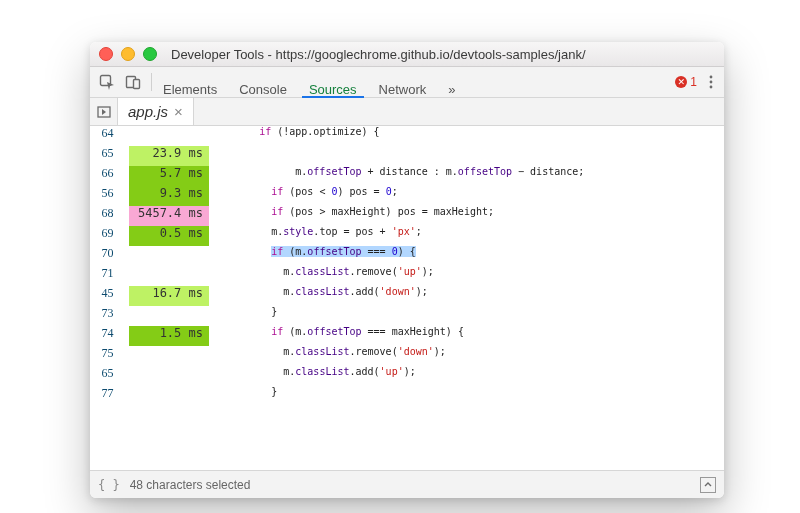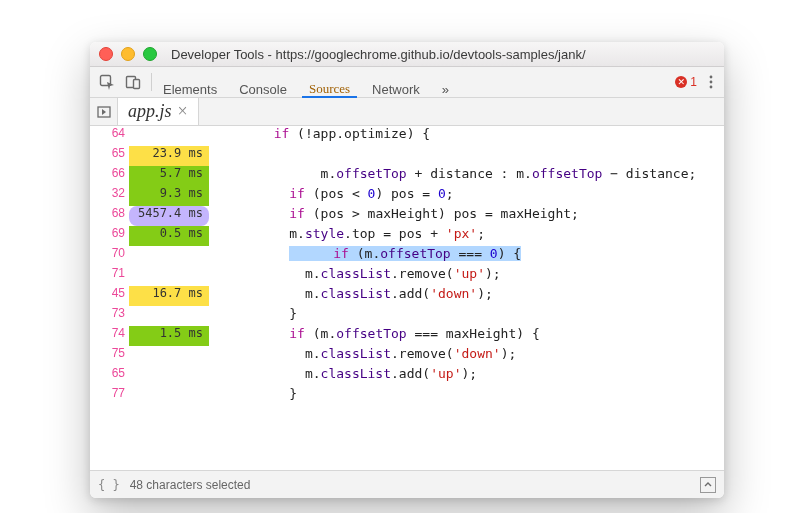--- a/index.html
+++ b/index.html
@@ -55,21 +55,21 @@
   }
   .tabbar .ti {
     padding: 0 11px;
     height:100%;
     display:flex;
     align-items:flex-end;
     color:#555;
     position:relative;
     cursor:default;
   }
-  .tabbar .ti.active { color:#a16207;font-family:Liberation Serif, serif; }
+  .tabbar .ti.active { color:#15803d; }
   .tabbar .ti.active::after{
     content:"";
     position:absolute;
     left:4px; right:4px; bottom:-1px;
     height:2px;
     background:#1a73e8;
   }
   .tabbar .spacer{flex:1;}
   .ic { display:inline-flex; align-items:center; justify-content:center;}
   .ic svg{display:block;}
@@ -87,72 +87,71 @@
   .filebar .sidebtn{
     width:27px; display:flex; align-items:center; justify-content:center;
     border-right:1px solid #d6d6d6;
   }
   .filetab{
     display:flex; align-items:center;
     background:#fff;
     border-right:1px solid #d6d6d6;
     padding:0 10px;
     gap:6px;
-    font-size:18px;
+    font-size:15px;
     font-style: italic;
     color:#333;
-    font-family:Liberation Serif, serif;
   }
   .filetab .x{color:#888;font-style:normal;}
 
   
   .codewrap{
     flex:1;
     overflow:hidden;
     display:flex;
     background:#fff;
   }
   .row{
     display:flex;
     height:20px;
   }
   .ln{
     width:35px;
-    text-align:right;
-    color:#ec4899;
-    font-family: Liberation Sans, sans-serif;
+    text-align:center;
+    color:#0c4a6e;
+    font-family: Liberation Serif, serif;
     font-size:12px;
     padding-right:4px;
     background:#fff;
     user-select:none;
   }
   .timing{
     width:74px;
     text-align:right;
     font-family: Menlo, Consolas, monospace;
     font-size:12px;
     padding-right:6px;
     color:#333;
     position:relative;
   }
   .timing.t0{ background:#84cc16;}
-  .timing.t1{ background:#fde047;}
-  .timing.t3{ background:#c4b5fd;border-radius:8px;}
+  .timing.t1{ background:#bef264;}
+  .timing.t3{ background:#f9a8d4;}
   .code{
     flex:1;
     font-family: Menlo, Consolas, monospace;
-    font-size:13px;
+    font-size:10px;
     padding-left:2px;
     color:#222;
   }
   .code .kw{color:#aa0d91;}
   .code .num{color:#1c00cf;}
   .code .str{color:#c41a16;}
   .code .prop{color:#450084;}
-  .sel{ background:#b2d7ff;padding-left:44px; }
+  .sel{ background:#b2d7ff; }
 
   
   .statusbar{
     height:27px;
     border-top:1px solid #d6d6d6;
     background:#f3f3f3;
     display:flex;
     align-items:center;
     padding:0 8px;
     gap:10px;
@@ -243,21 +242,21 @@
         <div class="row">
           <div class="ln">65</div>
           <div class="timing t1">23.9 ms</div>
         </div>
         <div class="row">
           <div class="ln">66</div>
           <div class="timing t0">5.7 ms</div>
           <div class="code">&nbsp;&nbsp;&nbsp;&nbsp;&nbsp;&nbsp;&nbsp;&nbsp;&nbsp;&nbsp;&nbsp;&nbsp;&nbsp;&nbsp;m.<span class="prop">offsetTop</span> + distance : m.<span class="prop">offsetTop</span> − distance;</div>
         </div>
         <div class="row">
-          <div class="ln">32</div>
+          <div class="ln">56</div>
           <div class="timing t0">9.3 ms</div>
           <div class="code">&nbsp;&nbsp;&nbsp;&nbsp;&nbsp;&nbsp;&nbsp;&nbsp;&nbsp;&nbsp;<span class="kw">if</span> (pos &lt; <span class="num">0</span>) pos = <span class="num">0</span>;</div>
         </div>
         <div class="row">
           <div class="ln">68</div>
           <div class="timing t3">5457.4 ms</div>
           <div class="code">&nbsp;&nbsp;&nbsp;&nbsp;&nbsp;&nbsp;&nbsp;&nbsp;&nbsp;&nbsp;<span class="kw">if</span> (pos &gt; maxHeight) pos = maxHeight;</div>
         </div>
         <div class="row">
           <div class="ln">69</div>

